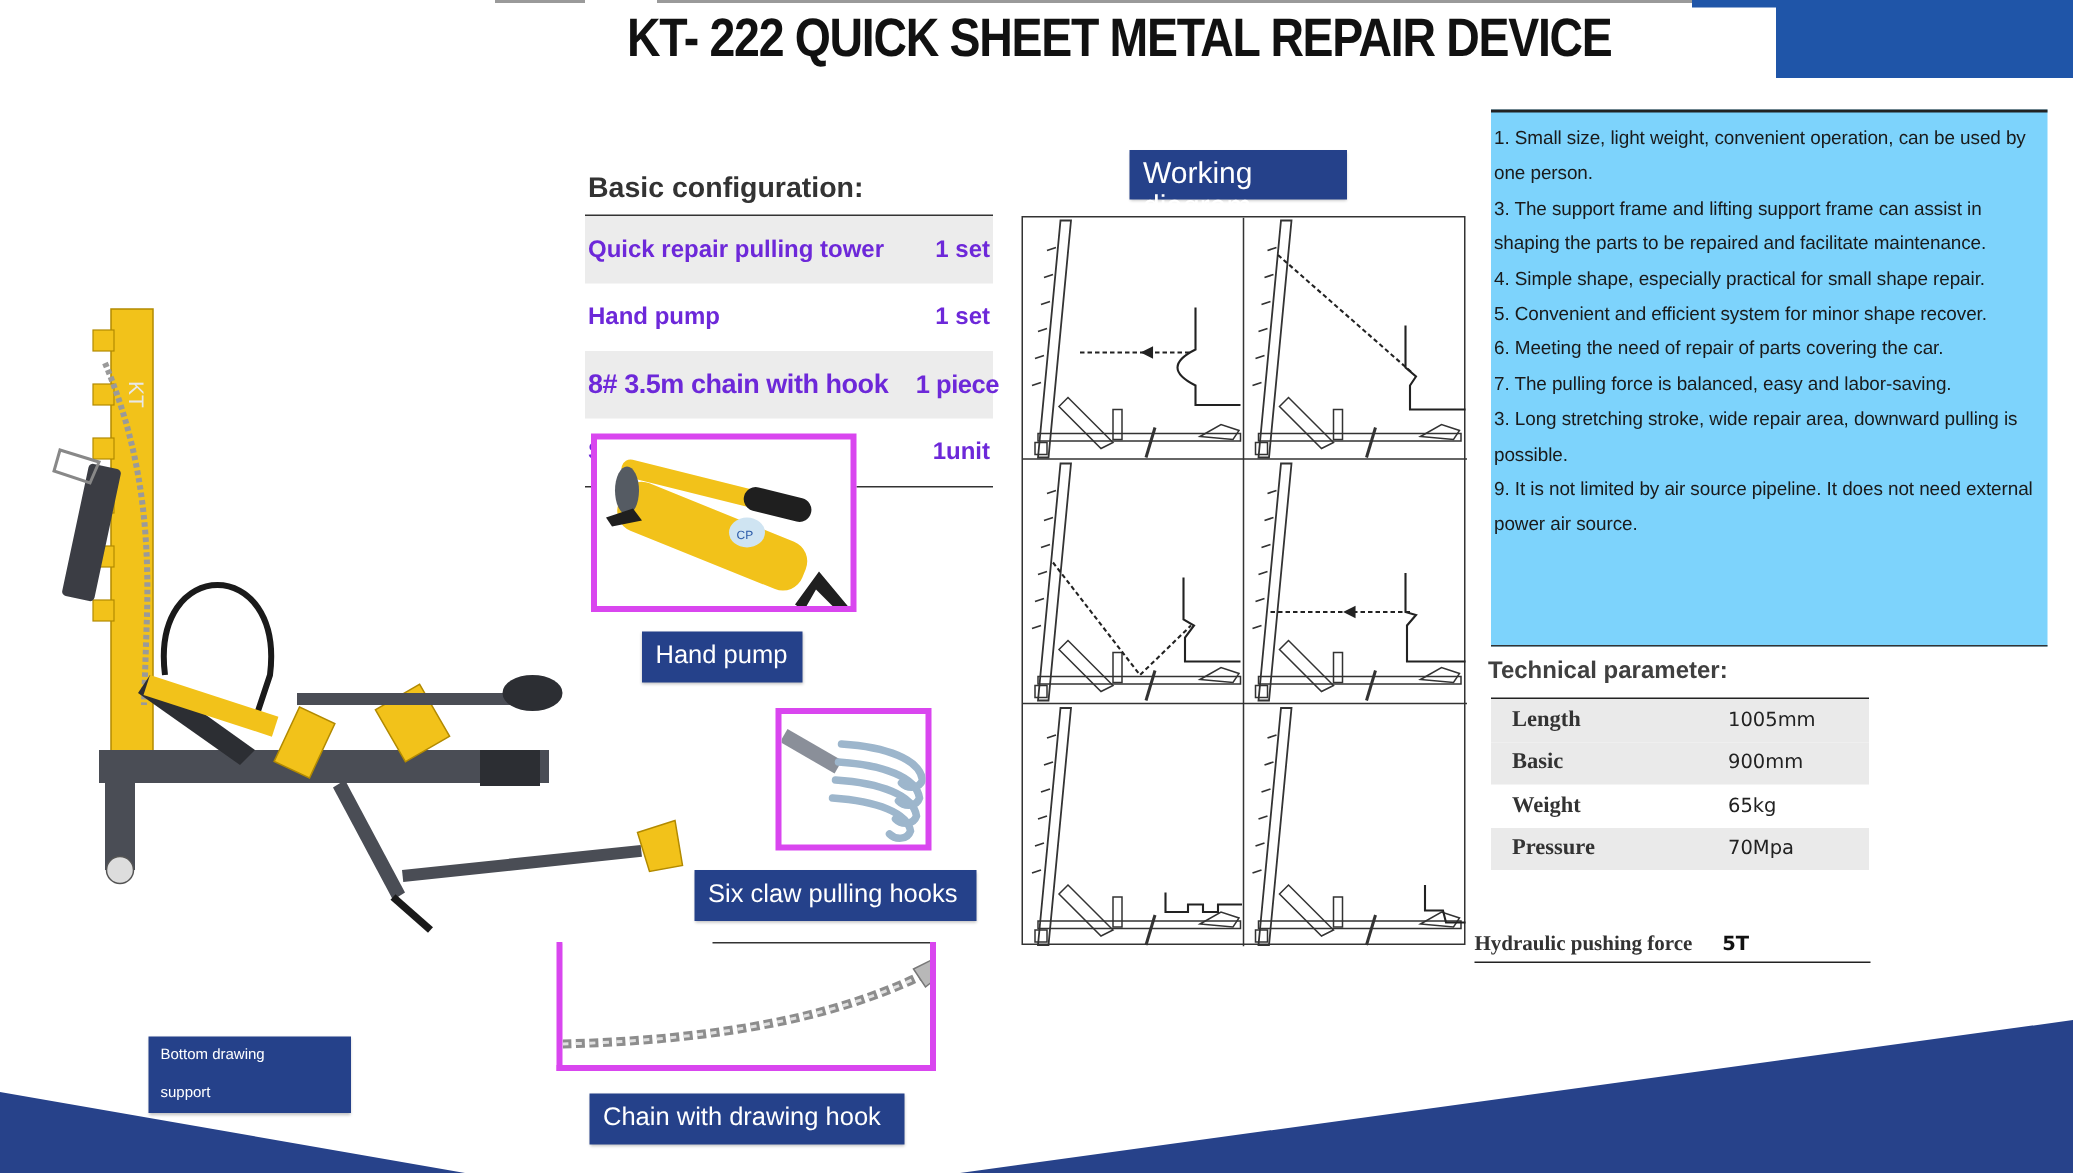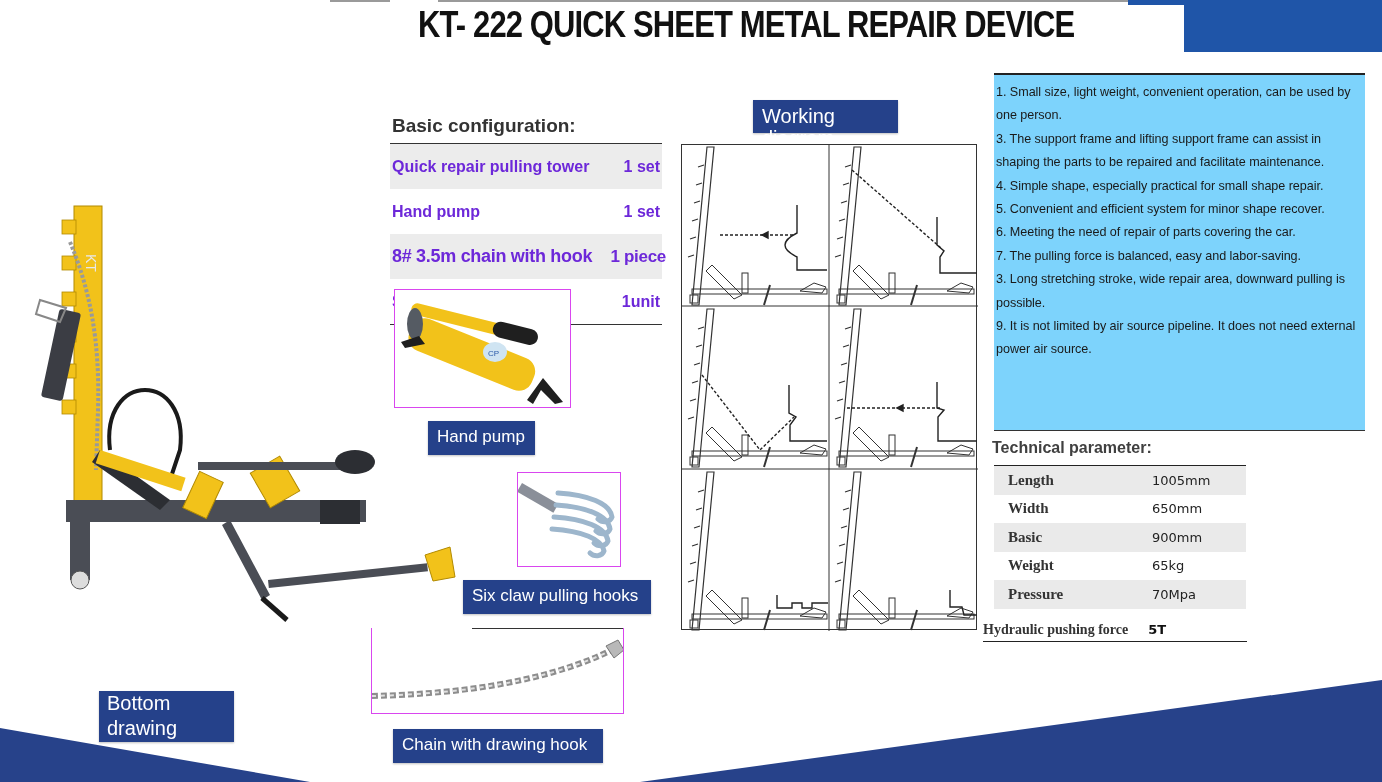--- a/index.html
+++ b/index.html
@@ -30,21 +30,21 @@
   
   .config-title { position: absolute; left: 392px; top: 115px; font-size: 19px; font-weight: bold; color: #333; }
   .config-table { position: absolute; left: 390px; top: 143px; width: 272px; border-top: 1.5px solid #333; border-bottom: 1.5px solid #333; }
   .config-row { display: flex; justify-content: space-between; align-items: center; height: 45px; padding: 0 2px; font-weight: bold; font-size: 16px; color: #6d28d9; }
   .config-row.shaded { background: #ececec; }
   .config-row .qty { padding-right: 0; }
   .config-row.big { font-size: 18px; letter-spacing: -0.3px; }
   .config-row.big .qty { margin-right: -6px; font-size: 17px; }
 
   
-  .frame { position: absolute; border: 1px solid #d946ef; background: #fff; overflow: hidden; }
+  .frame { position: absolute; border: 4px solid #d946ef; background: #fff; overflow: hidden; }
 
   
   .diagram { position: absolute; left: 681px; top: 144px; width: 296px; height: 486px; border: 1px solid #333; background: #fff; }
 
   
   .features { position: absolute; left: 994px; top: 73px; width: 371px; height: 358px; background: #7dd3fc; border-top: 2px solid #222; border-bottom: 1px solid #333; padding: 6px 2px 0 2px; }
   .features p { font-size: 12.6px; line-height: 23.4px; color: #1a1a1a; letter-spacing: -0.05px; }
 
   
   .tech-title { position: absolute; left: 992px; top: 439px; font-size: 16px; font-weight: bold; color: #404040; }
@@ -104,21 +104,21 @@
     <rect x="290" y="300" width="40" height="24" fill="#2c2e33"></rect>
 
     <path d="M200 320 L 240 395 L 232 400 L 192 325z" fill="#4a4d55"></path>
     <rect x="238" y="380" width="160" height="8" fill="#4a4d55" transform="rotate(-6 238 380)"></rect>
     <path d="M395 355 l25 -8 l5 30 l-22 4z" fill="#f2c21a" stroke="#b28a00"></path>
     <path d="M232 398 l25 22" stroke="#1a1a1a" stroke-width="5"></path>
     <text x="50" y="60" font-size="14" fill="#e8e8e8" font-family="Liberation Sans, sans-serif" transform="rotate(90 56 60)">KT</text>
   </svg>
 </div>
 
-<div class="blue-label" style="left:99px;top:691px;width:135px;height:51px;padding:0 8px;line-height:25px;font-size:20px;">
+<div class="blue-label" style="left:99px;top:691px;width:135px;height:51px;padding:0 8px;line-height:25px;font-size:10px;">
   <div>Bottom drawing</div>
   <div>support</div>
 </div>
 
 <div class="config-title">Basic configuration:</div>
 <div class="config-table">
   <div class="config-row shaded">
     <span>Quick repair pulling tower</span>
     <span class="qty">1 set</span>
   </div>
@@ -236,24 +236,20 @@
   <p>3. Long stretching stroke, wide repair area, downward pulling is possible.</p>
   <p>9. It is not limited by air source pipeline. It does not need external power air source.</p>
 </div>
 
 <div class="tech-title">Technical parameter:</div>
 <div class="tech-table">
   <div class="tech-row shaded">
     <span class="k">Length</span>
     <span class="v">1005mm</span>
   </div>
-  <div class="tech-row">
-    <span class="k">Width</span>
-    <span class="v">650mm</span>
-  </div>
   <div class="tech-row shaded">
     <span class="k">Basic</span>
     <span class="v">900mm</span>
   </div>
   <div class="tech-row">
     <span class="k">Weight</span>
     <span class="v">65kg</span>
   </div>
   <div class="tech-row shaded">
     <span class="k">Pressure</span>

